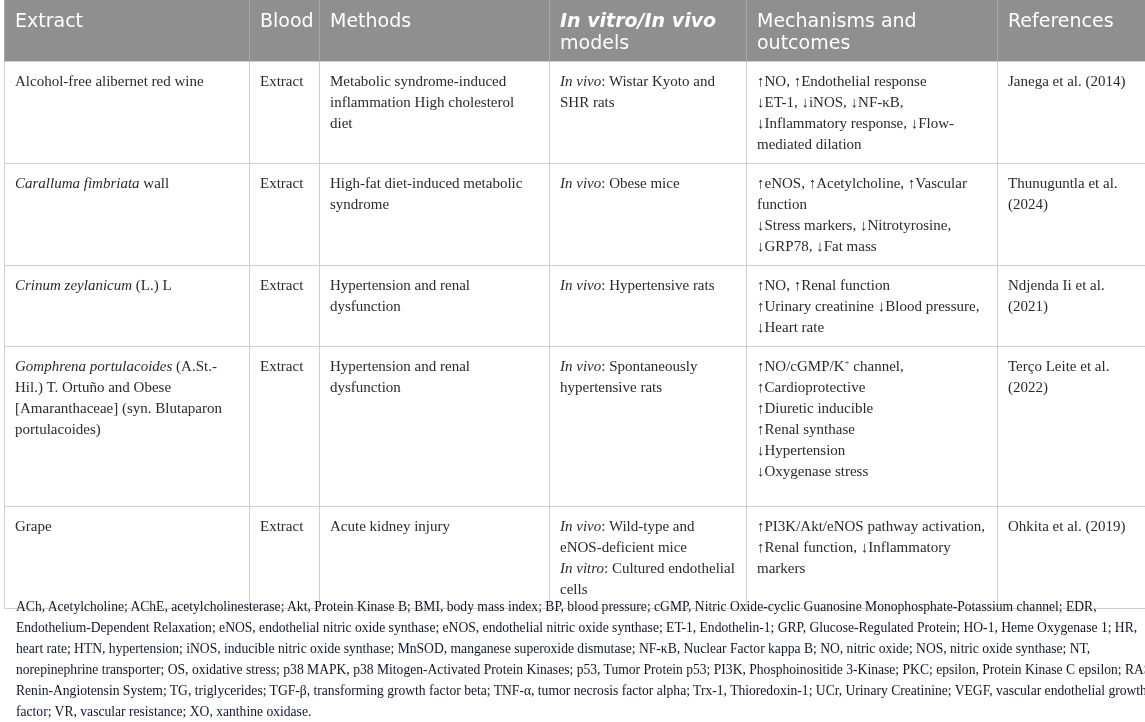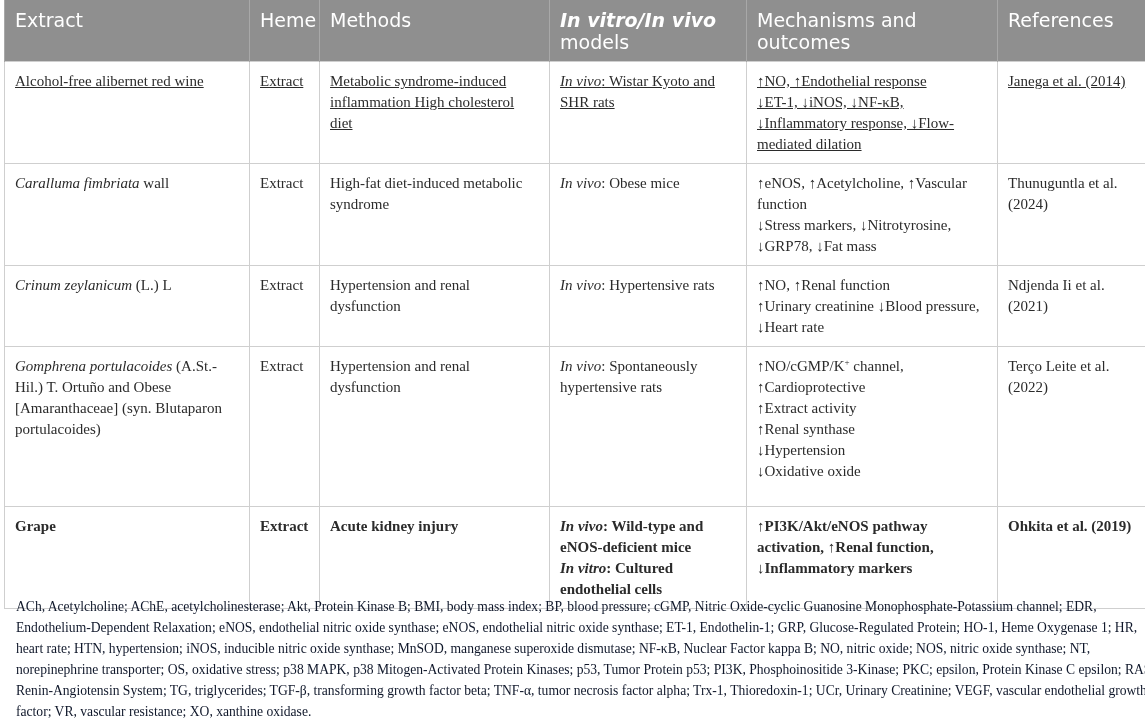--- a/index.html
+++ b/index.html
@@ -2,45 +2,45 @@
 <html><head>
 <meta charset="utf-8">
 <style>
   html, body { margin:0; padding:0; background:#ffffff; }
   body { width:1145px; height:722px; overflow:hidden; position:relative; font-family:"Liberation Serif", serif; color:#2b2b2b; }
   table { border-collapse:collapse; position:absolute; left:4px; top:0; width:1145px; table-layout:fixed; }
   th { background:#8f8f8f; color:#ffffff; font-family:"DejaVu Sans", sans-serif; font-weight:normal; font-size:19px; text-align:left; vertical-align:top; padding:9px 10px 8px 10px; line-height:22px; border-left:1px solid #a8a8a8; border-right:1px solid #a8a8a8; height:54px; box-sizing:border-box; }
   th .it { font-style:italic;font-weight:bold; }
   td { font-size:15px; line-height:21px; vertical-align:top; padding:9px 10px 8px 10px; border:1px solid #cfcfcf; }
   td .it { font-style:italic; }
-  tr.r1 td { height:78px;text-decoration:underline; }
+  tr.r1 td { height:78px; }
   tr.r2 td { height:82px; }
   tr.r3 td { height:61px; }
   tr.r4 td { height:142px; }
-  tr.r5 td { height:82px;font-weight:bold; }
+  tr.r5 td { height:82px; }
   .line { display:block; }
   .footnote { position:absolute; left:16px; top:596px; width:1145px; font-size:13.6px; line-height:21px; color:#0f172a; }
   sup { font-size:9px; vertical-align:super; line-height:0; }
 </style>
 </head>
 <body>
 
 <table>
   <colgroup>
     <col style="width:245px">
     <col style="width:70px">
     <col style="width:230px">
     <col style="width:197px">
     <col style="width:251px">
     <col style="width:152px">
   </colgroup>
   <thead>
     <tr>
       <th>Extract</th>
-      <th>Heme</th>
+      <th>Blood</th>
       <th>Methods</th>
       <th><span class="it">In vitro/In vivo</span><br><span>models</span></th>
       <th><span>Mechanisms and</span><br><span>outcomes</span></th>
       <th>References</th>
     </tr>
   </thead>
   <tbody>
 
     <tr class="r1">
       <td><span class="it"></span><span>Alcohol-free alibernet red wine</span></td>
@@ -79,24 +79,24 @@
     </tr>
 
     <tr class="r4">
       <td><span class="it">Gomphrena portulacoides</span><span> (A.St.-Hil.) T. Ortuño and Obese [Amaranthaceae] (syn. Blutaparon portulacoides)</span></td>
       <td>Extract</td>
       <td>Hypertension and renal dysfunction</td>
       <td><span class="it">In vivo</span><span>: Spontaneously hypertensive rats</span></td>
       <td>
         <span class="line"><span>↑NO/cGMP/K</span><sup>+</sup><span> channel,</span></span>
         <span class="line">↑Cardioprotective</span>
-        <span class="line">↑Extract activity</span>
+        <span class="line">↑Diuretic inducible</span>
         <span class="line">↑Renal synthase</span>
         <span class="line">↓Hypertension</span>
-        <span class="line">↓Oxidative oxide</span>
+        <span class="line">↓Oxygenase stress</span>
       </td>
       <td>Terço Leite et al. (2022)</td>
     </tr>
 
     <tr class="r5">
       <td><span class="it"></span><span>Grape</span></td>
       <td>Extract</td>
       <td>Acute kidney injury</td>
       <td>
         <span class="line"><span class="it">In vivo</span><span>: Wild-type and eNOS-deficient mice</span></span>

